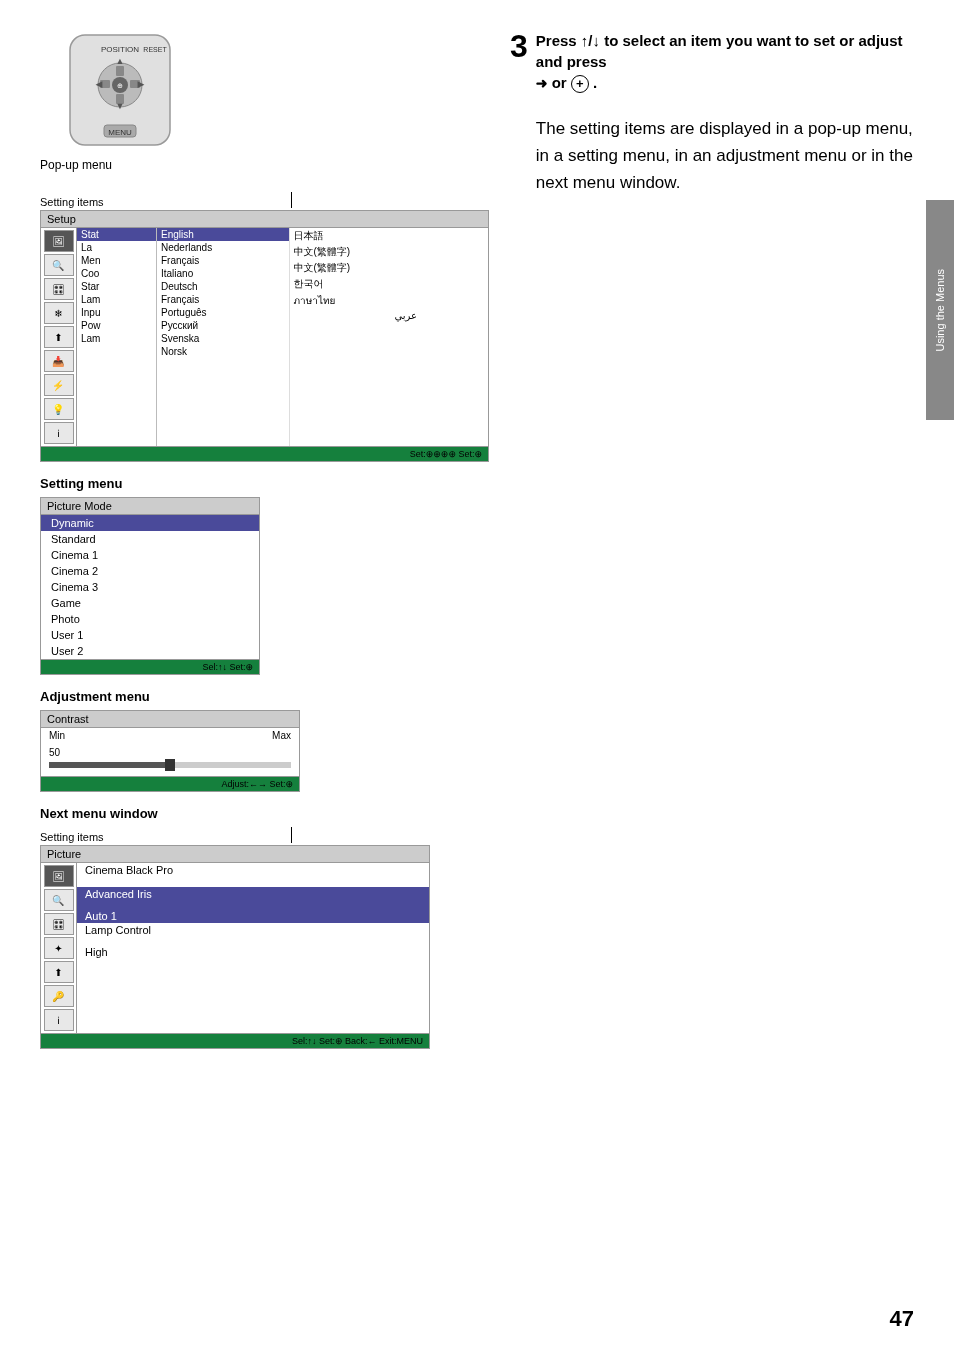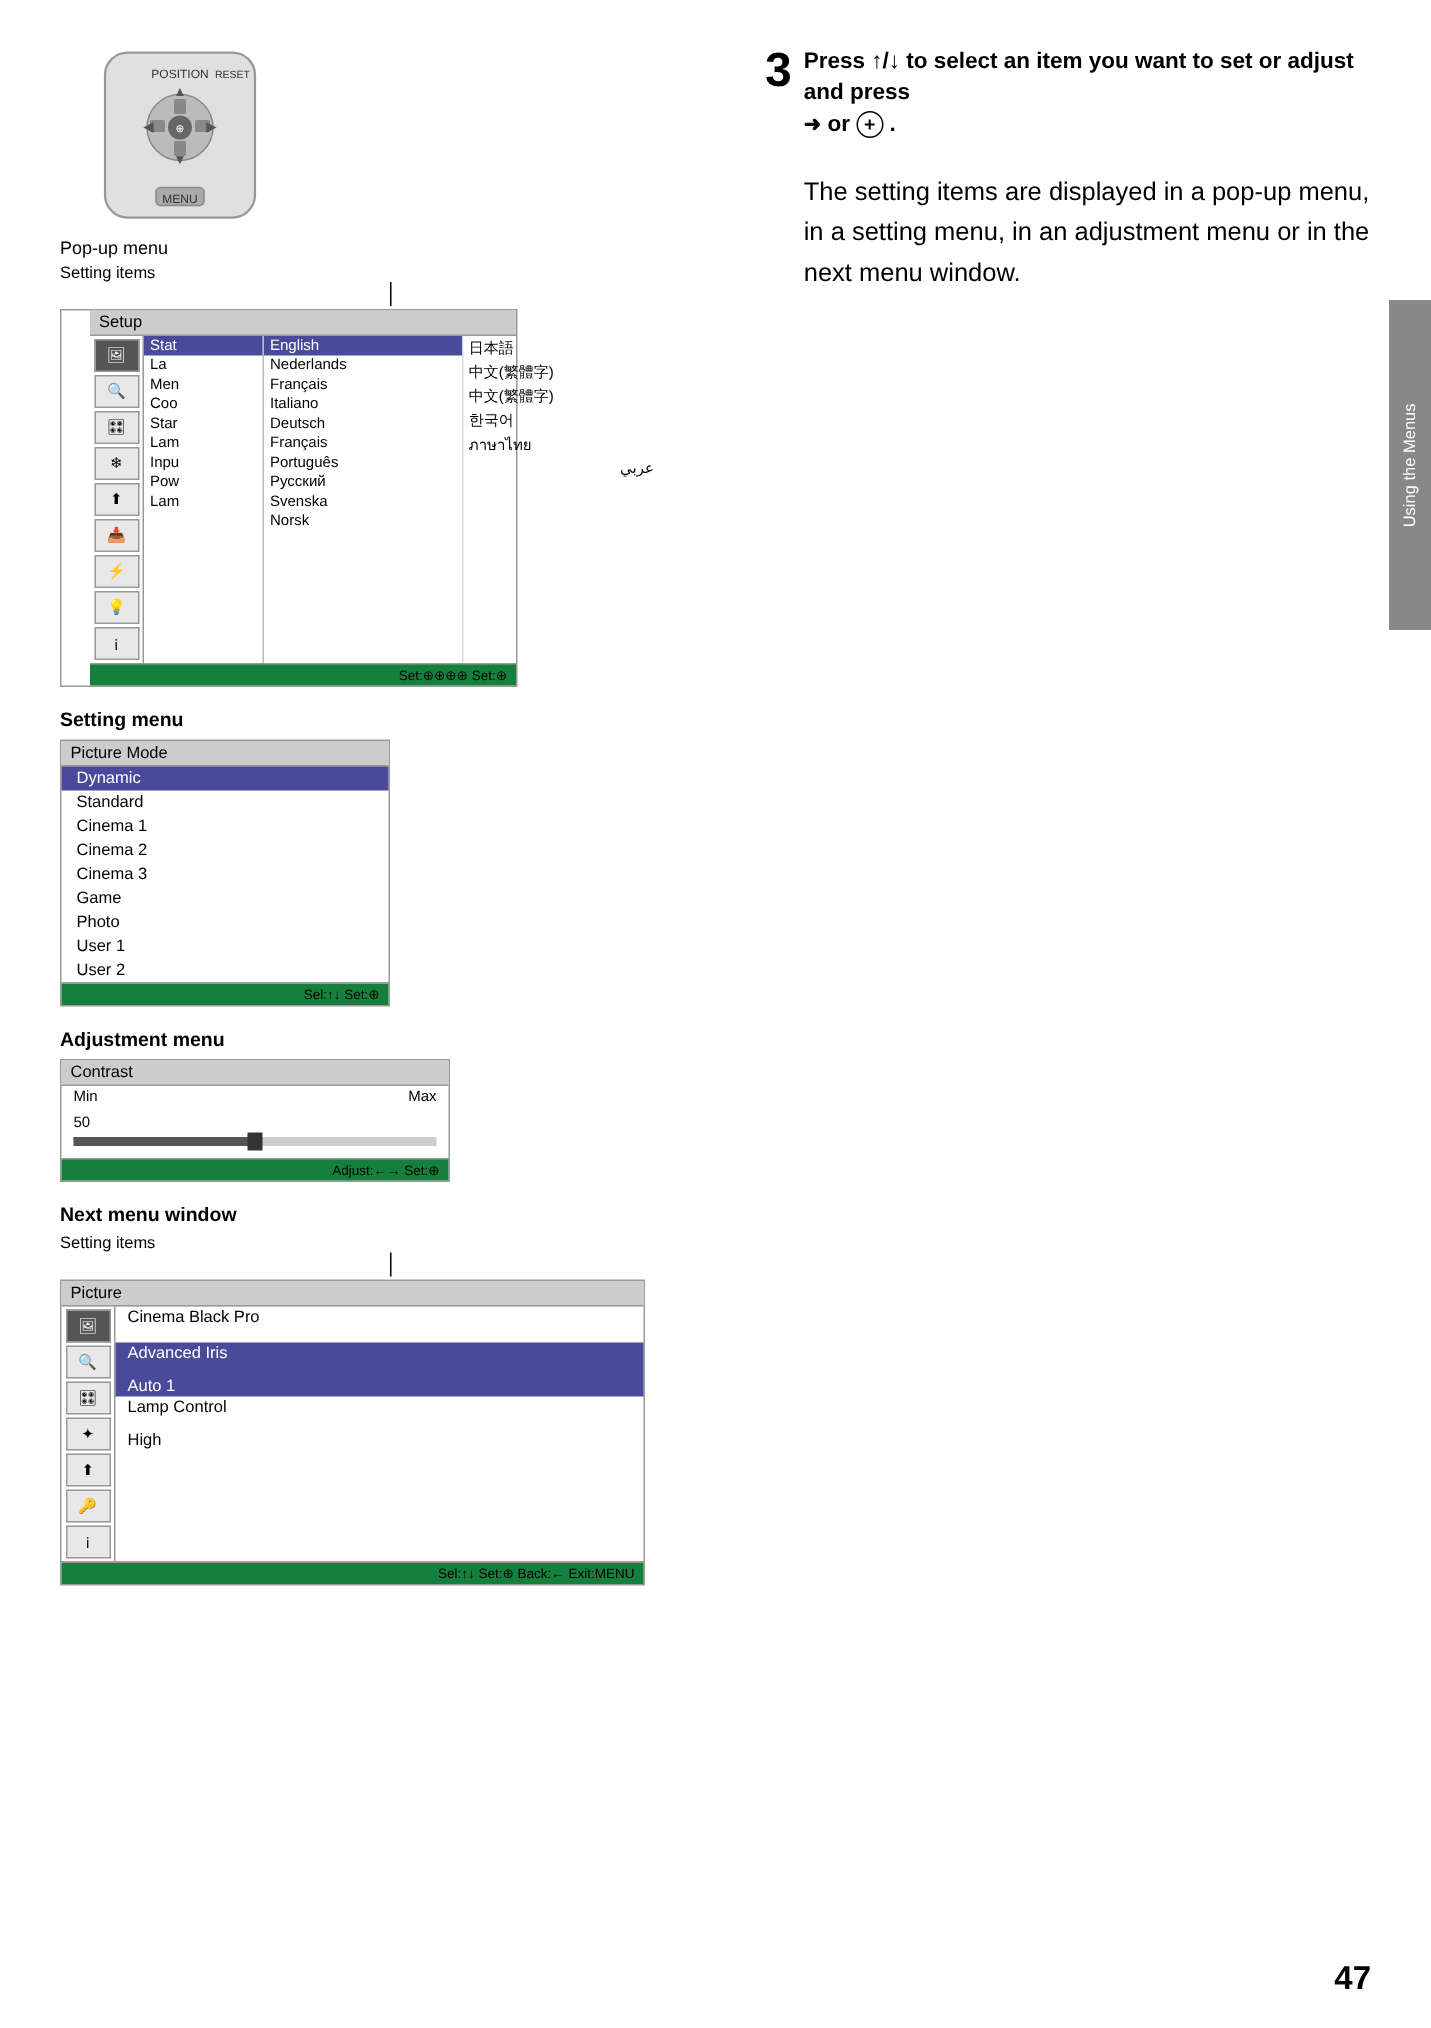--- a/index.html
+++ b/index.html
@@ -71,21 +71,21 @@
     }
 
     
     .remote-svg {
       width: 160px;
       height: 120px;
     }
 
     .section-label {
       font-size: 12px;
-      margin-bottom: 4px;
+      margin-bottom: 20px;
       color: #000;
     }
 
     
     .menu-box {
       border: 1px solid #999;
       background: #fff;
       font-size: 11px;
       margin-bottom: 14px;
     }
@@ -304,22 +304,22 @@
       white-space: nowrap;
     }
     .lang-item.selected {
       background: #4a4a9a;
       color: #fff;
     }
 
     
     .indicator-line-wrapper {
       display: flex;
-      flex-direction: column;
-      align-items: flex-start;
+      flex-direction: row;
+      align-items: flex-end;
       margin-bottom: 2px;
     }
 
     .indicator-label {
       font-size: 11px;
       text-align: center;
     }
   </style>
 </head>
 <body>
@@ -366,21 +366,21 @@
         </svg>
       </div>
 
       <div class="section-label">Pop-up menu</div>
 
       <div class="indicator-line-wrapper">
         <div class="indicator-label">Setting items</div>
         <div style="width:1px; height:16px; background:#000; margin:0 auto;"></div>
       </div>
 
-      <div class="menu-box" style="width:305px;padding-left:19px;">
+      <div class="menu-box" style="width:449px;">
         <div class="menu-header">Setup</div>
         <div class="setup-full">
 
           <div class="setup-left-icons">
 
             <div class="icon-item active" style="width:30px;height:22px;font-size:10px;">🖼</div>
             <div class="icon-item" style="width:30px;height:22px;font-size:10px;">🔍</div>
             <div class="icon-item" style="width:30px;height:22px;font-size:10px;">🎛</div>
             <div class="icon-item" style="width:30px;height:22px;font-size:10px;">❄</div>
             <div class="icon-item" style="width:30px;height:22px;font-size:10px;">⬆</div>

